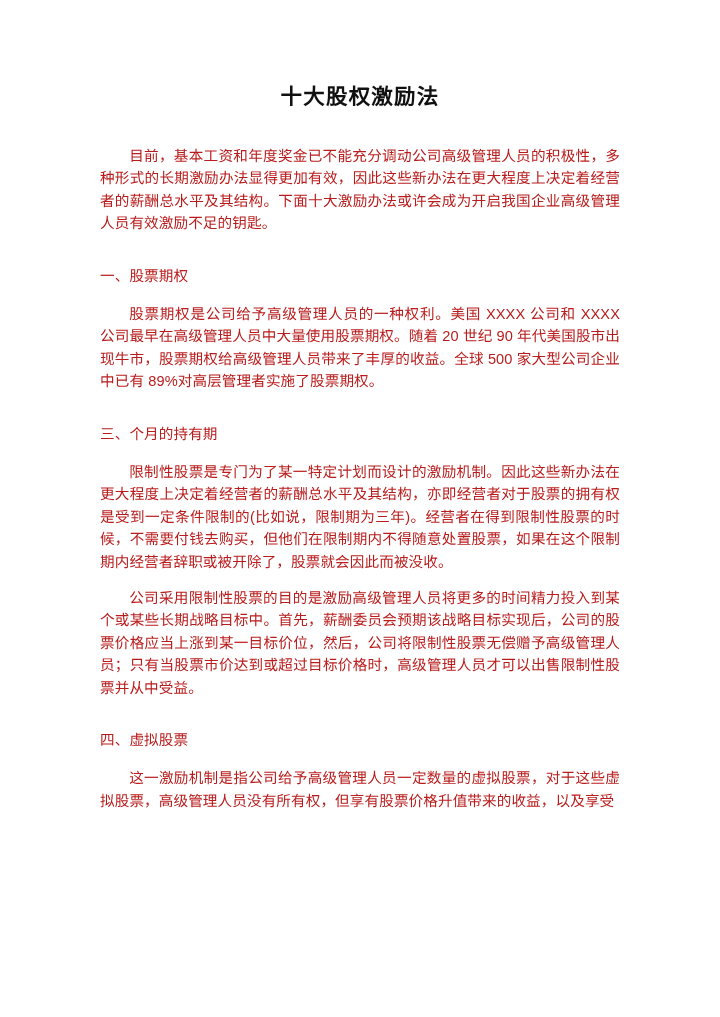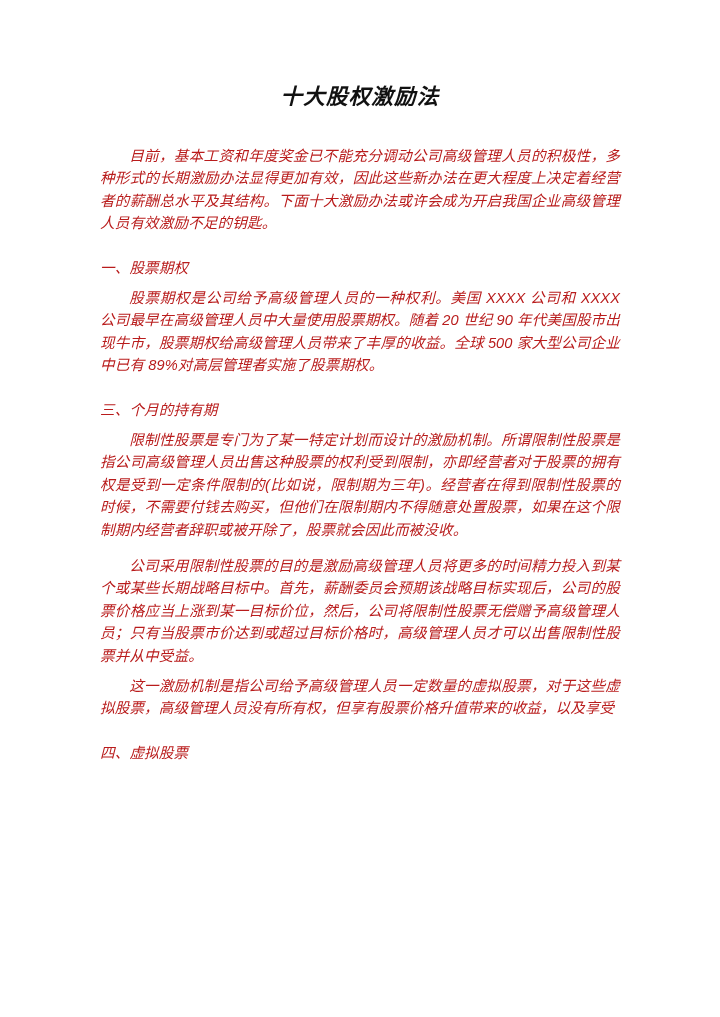--- a/index.html
+++ b/index.html
@@ -11,21 +11,20 @@
 
   .page {
     position: relative;
     width: 720px;
     height: 1017px;
     background: #ffffff;
     overflow: hidden;
     box-sizing: border-box;
     font-family: "Liberation Sans", "DejaVu Sans", sans-serif;
     color: #2b2b2b;
-    font-style: italic;
   }
 
   .content {
     position: absolute;
     left: 100px;
     top: 0;
     width: 520px;
   }
 
   .doc-title {
@@ -55,49 +54,49 @@
     letter-spacing: 0.1px;
     word-break: break-all;
   }
 
   p.indent {
     text-indent: 2em;
   }
 
   p.heading {
     text-indent: 0;
-    margin-top: 22px;
+    margin-top: 30px;
   }
 
   p.gap {
     margin-top: 14px;
   }
 
   p.tight {
-    margin-top: 8px;
+    margin-top: 16px;
   }
 </style>
 </head>
 <body>
 
 <div class="page">
   <div class="content">
 
     <h1 class="doc-title">十大股权激励法</h1>
 
     <div class="body-block">
 
       <p class="para indent gap">目前，基本工资和年度奖金已不能充分调动公司高级管理人员的积极性，多种形式的长期激励办法显得更加有效，因此这些新办法在更大程度上决定着经营者的薪酬总水平及其结构。下面十大激励办法或许会成为开启我国企业高级管理人员有效激励不足的钥匙。</p>
 
       <p class="para heading">一、股票期权</p>
       <p class="para indent tight">股票期权是公司给予高级管理人员的一种权利。美国 XXXX 公司和 XXXX 公司最早在高级管理人员中大量使用股票期权。随着 20 世纪 90 年代美国股市出现牛市，股票期权给高级管理人员带来了丰厚的收益。全球 500 家大型公司企业中已有 89%对高层管理者实施了股票期权。</p>
 
 
       <p class="para heading">三、个月的持有期</p>
-      <p class="para indent tight">限制性股票是专门为了某一特定计划而设计的激励机制。所谓限制性股票是指公司高级管理人员出售这种股票的权利受到限制，亦即经营者对于股票的拥有权是受到一定条件限制的(比如说，限制期为三年)。经营者在得到限制性股票的时候，不需要付钱去购买，但他们在限制期内不得随意处置股票，如果在这个限制期内经营者辞职或被开除了，股票就会因此而被没收。</p>
+      <p class="para indent tight">限制性股票是专门为了某一特定计划而设计的激励机制。因此这些新办法在更大程度上决定着经营者的薪酬总水平及其结构，亦即经营者对于股票的拥有权是受到一定条件限制的(比如说，限制期为三年)。经营者在得到限制性股票的时候，不需要付钱去购买，但他们在限制期内不得随意处置股票，如果在这个限制期内经营者辞职或被开除了，股票就会因此而被没收。</p>
       <p class="para indent gap">公司采用限制性股票的目的是激励高级管理人员将更多的时间精力投入到某个或某些长期战略目标中。首先，薪酬委员会预期该战略目标实现后，公司的股票价格应当上涨到某一目标价位，然后，公司将限制性股票无偿赠予高级管理人员；只有当股票市价达到或超过目标价格时，高级管理人员才可以出售限制性股票并从中受益。</p>
 
+      <p class="para heading">四、虚拟股票</p>
       <p class="para indent tight">这一激励机制是指公司给予高级管理人员一定数量的虚拟股票，对于这些虚拟股票，高级管理人员没有所有权，但享有股票价格升值带来的收益，以及享受</p>
-      <p class="para heading">四、虚拟股票</p>
 
     </div>
   </div>
 </div>
 
 </body></html>

